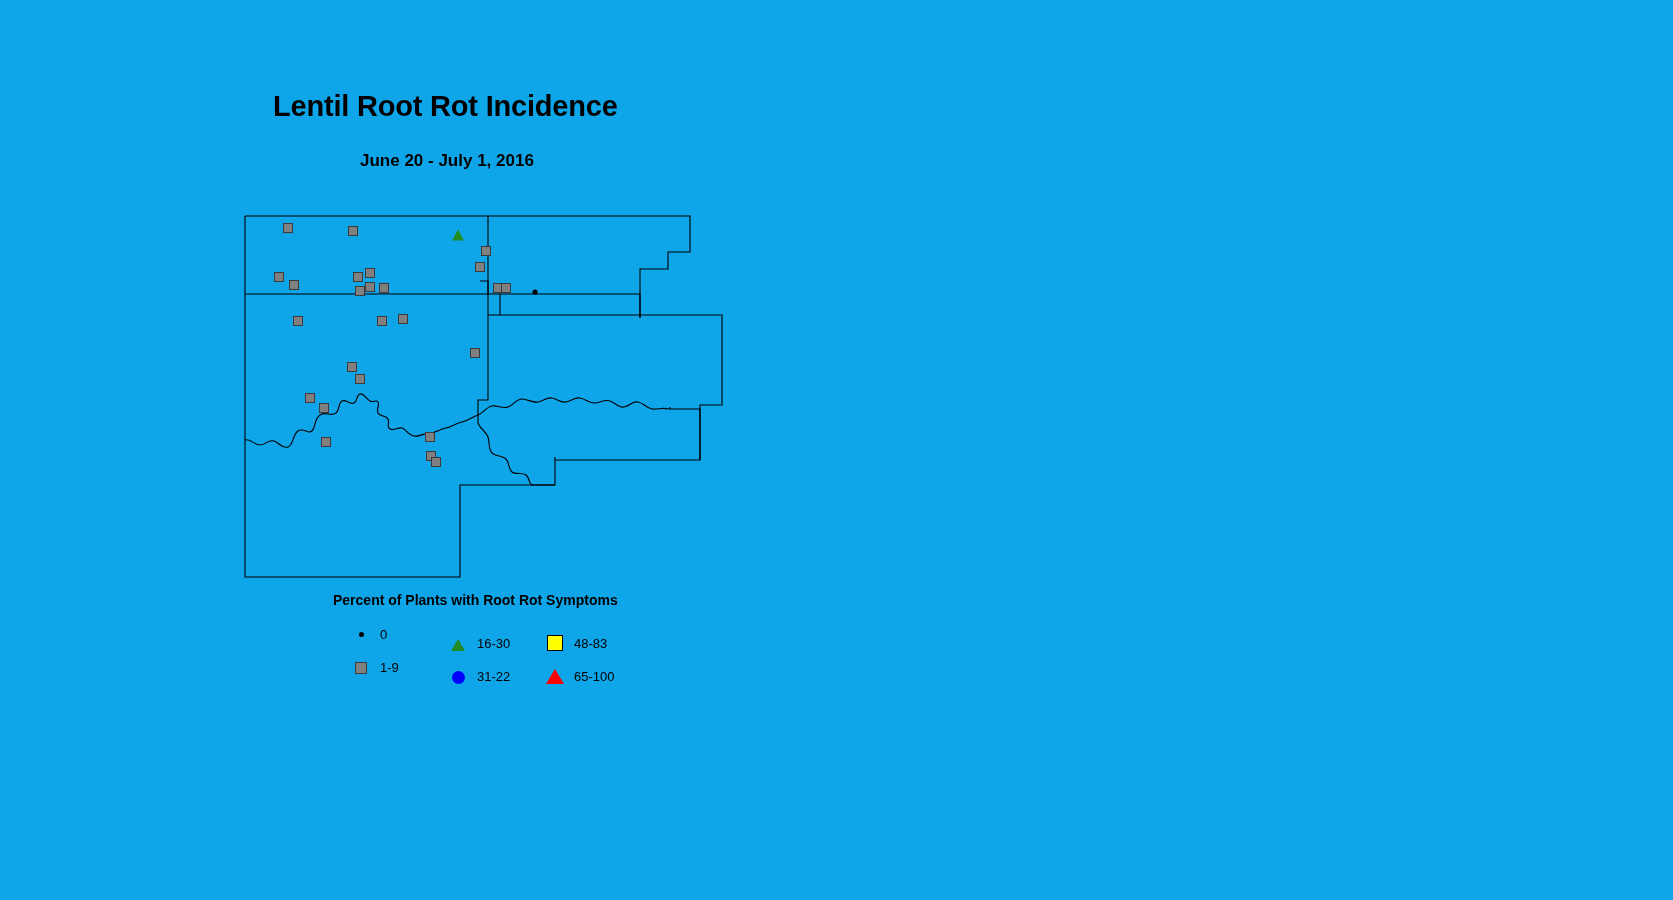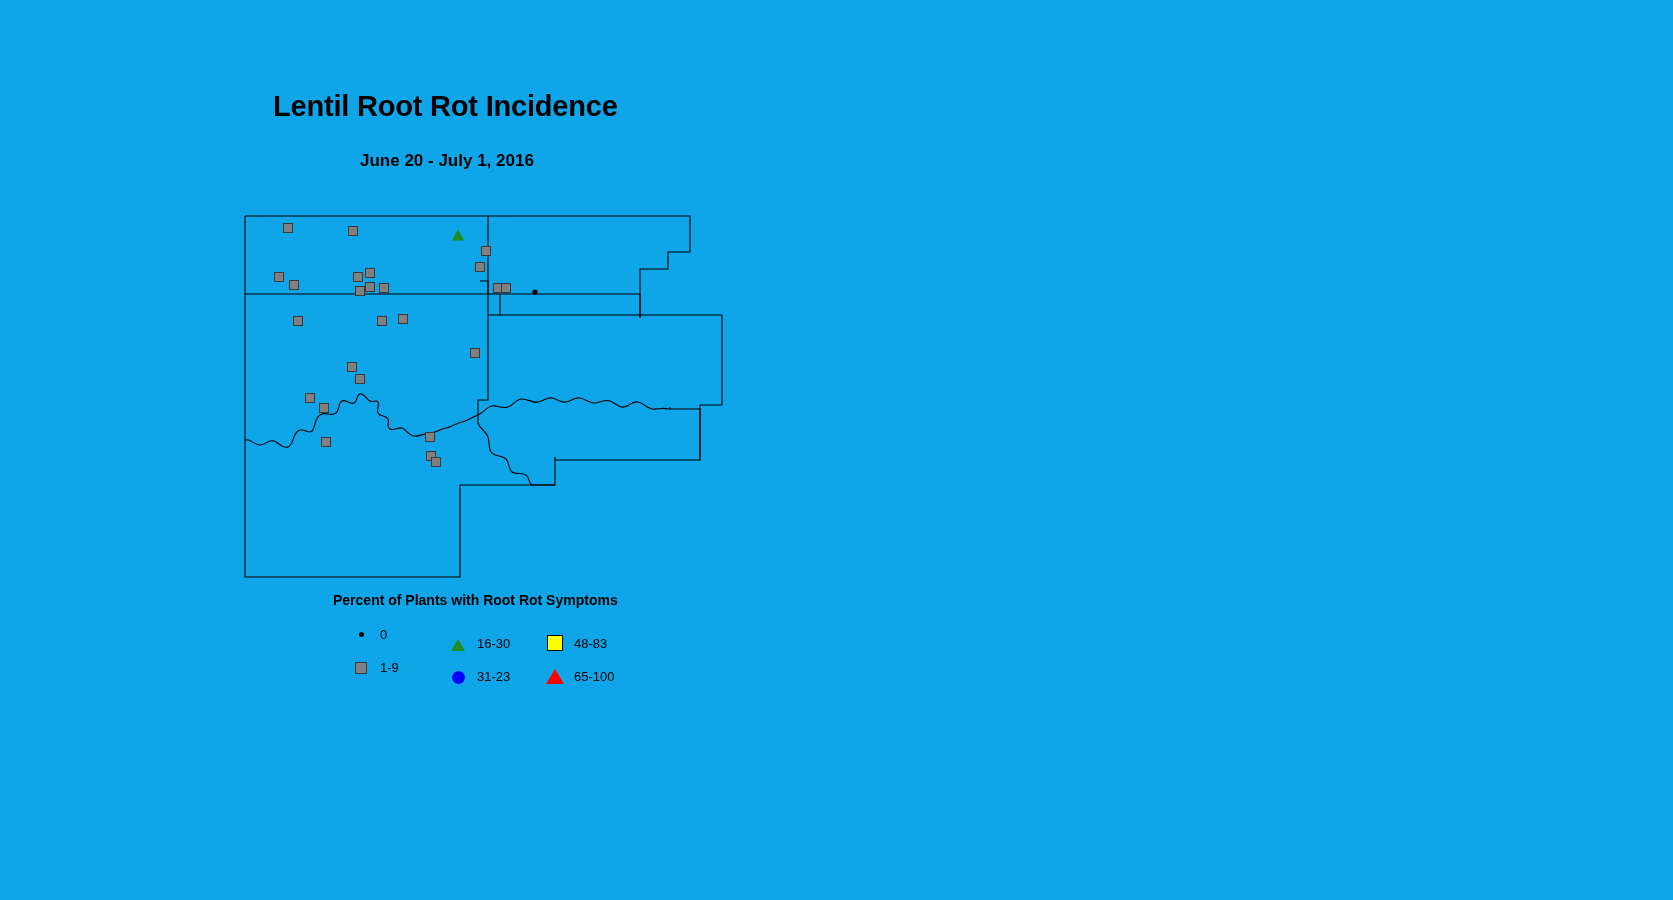--- a/index.html
+++ b/index.html
@@ -233,21 +233,21 @@
       <div class="legend-item col-0">
         <span class="sym">
             <span class="sym-square"></span>
           </span>
         <span class="lbl">1-9</span>
       </div>
       <div class="legend-item col-1">
         <span class="sym">
             <span class="sym-circle-blue"></span>
           </span>
-        <span class="lbl">31-23</span>
+        <span class="lbl">31-22</span>
       </div>
       <div class="legend-item col-2">
         <span class="sym">
             <span class="sym-tri-red"></span>
           </span>
         <span class="lbl">65-100</span>
       </div>
     </div>
   </div>
 

